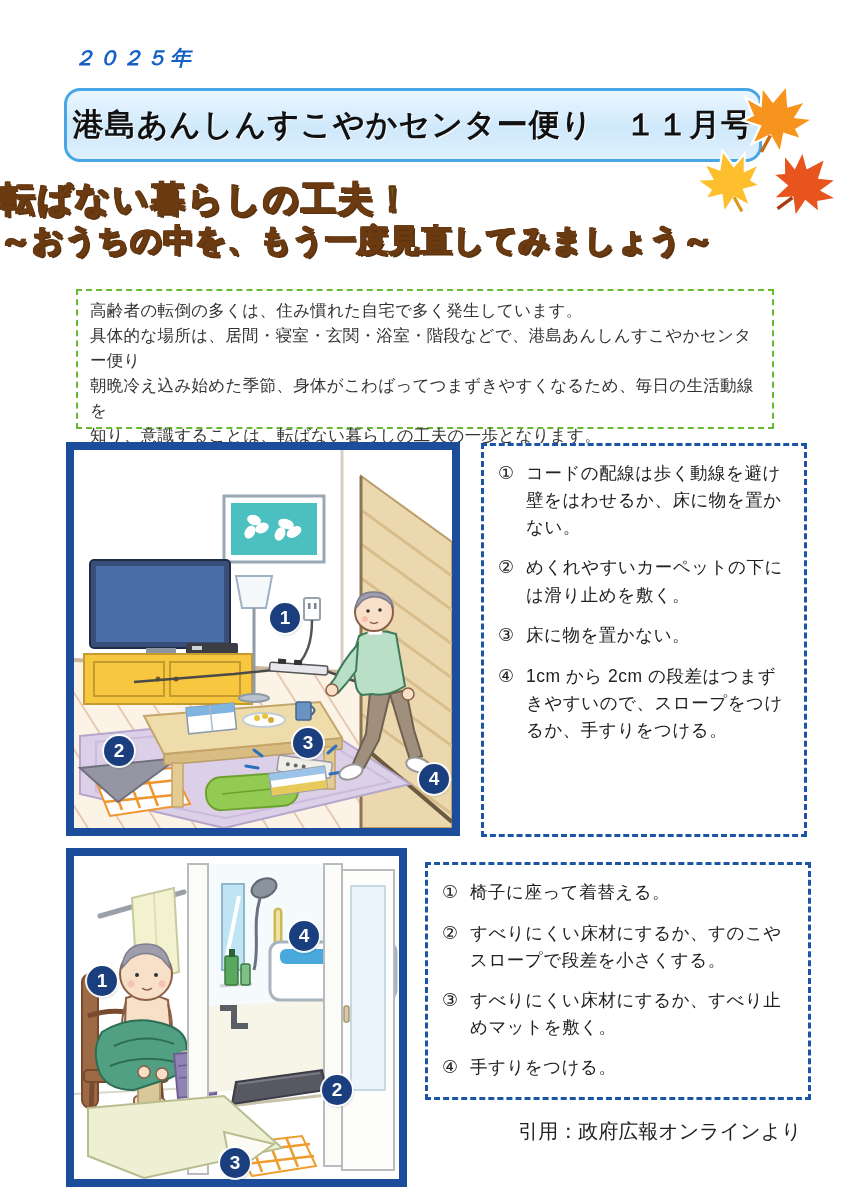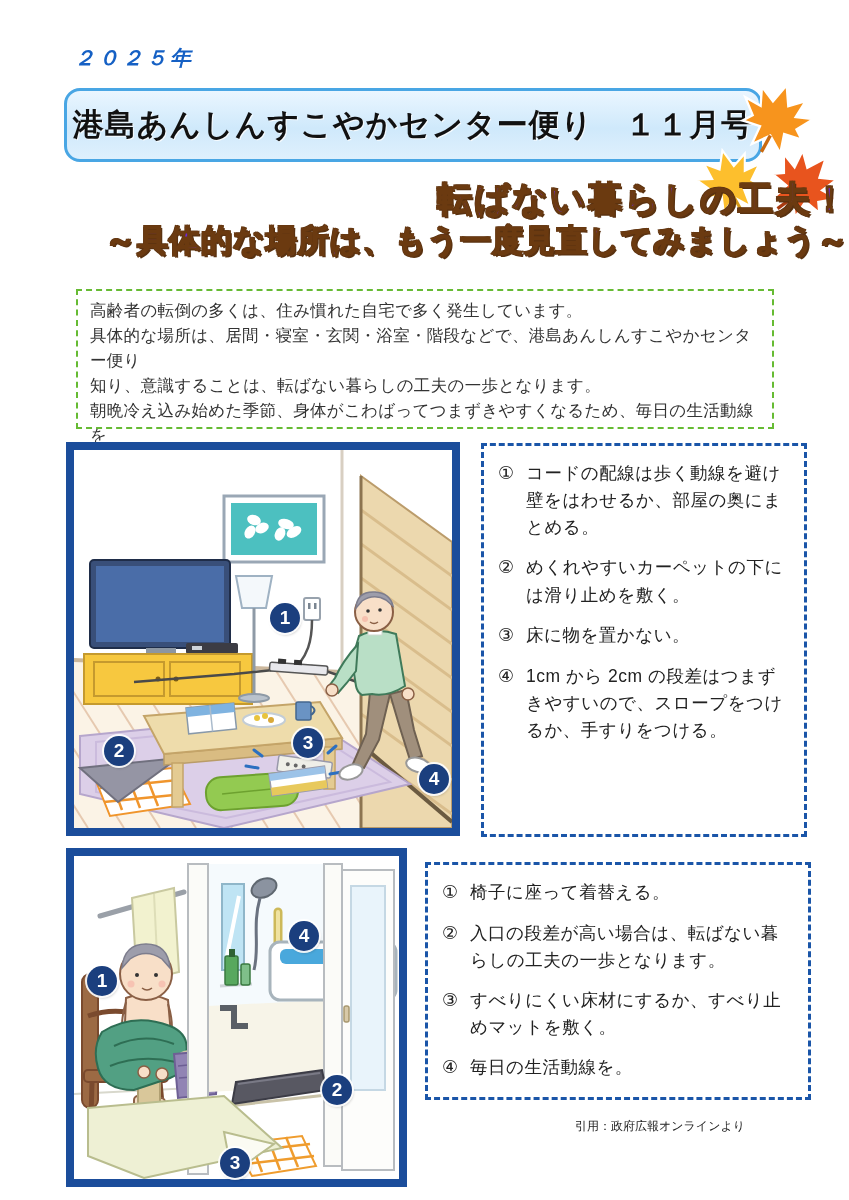--- a/index.html
+++ b/index.html
@@ -12,22 +12,22 @@
 
   .header-box { position:absolute; left:64px; top:88px; width:698px; height:74px;
           background:linear-gradient(180deg,#eaf6ff 0%,#cfe9fb 55%,#dff0fd 100%);
           border:3px solid #49a6e4; border-radius:16px;
           display:flex; align-items:center; justify-content:center; }
   .header-box .title { font-size:31px; font-weight:bold; color:#111;
           letter-spacing:1px; text-shadow:1px 1px 0 rgba(255,255,255,.8); }
 
   .leaves { position:absolute; left:688px; top:76px; width:161px; height:150px; }
 
-  .headline { position:absolute; left:0; width:849px; text-align:right; font-weight:bold;
-          color:#6d28d9; -webkit-text-stroke:1.4px #6b3a10;
+  .headline { position:absolute; left:0; width:849px; text-align:left; font-weight:bold;
+          color:#4d7c0f; -webkit-text-stroke:1.4px #6b3a10;
           text-shadow:2px 2px 0 #5a3210, -1px -1px 0 #5a3210, 1px -1px 0 #5a3210, -1px 1px 0 #5a3210; }
   .headline.l1 { top:176px; font-size:35px; letter-spacing:2px; }
   .headline.l2 { top:220px; font-size:31px; letter-spacing:1px; }
 
   .intro-box { position:absolute; left:76px; top:289px; width:698px; height:140px;
           border:2px dashed #66bb33; padding:7px 12px; }
   .intro-box .line { font-size:16.5px; color:#333; line-height:25px; letter-spacing:.3px; }
 
   .illus { position:absolute; background:#fff; border:8px solid #1b4d9b; }
   #illus-living { left:66px; top:442px; width:394px; height:394px; }
@@ -41,21 +41,21 @@
           box-shadow:0 0 0 2px rgba(255,255,255,.9), 1px 2px 3px rgba(0,0,0,.25); }
 
   .tips-box { position:absolute; border:3px dashed #1a55a8; background:#fff; padding:14px 12px 10px 14px; }
   #tips-living { left:481px; top:443px; width:326px; height:394px; }
   #tips-bath   { left:425px; top:862px; width:386px; height:238px; }
   .tip { display:flex; margin-bottom:13px; }
   .tip .num { flex:0 0 28px; font-size:18px; color:#222; line-height:1.55; }
   .tip .txt { flex:1; font-size:17.5px; color:#222; line-height:1.55; letter-spacing:.5px; }
 
   .citation { position:absolute; left:500px; top:1118px; width:320px; text-align:center;
-          font-family:"Liberation Serif","DejaVu Serif",serif; font-size:12px; color:#222; }
+          font-family:"Liberation Serif","DejaVu Serif",serif; font-size:20px; color:#222; }
 </style>
 </head>
 <body>
 
 <div id="page">
 
   <div class="year">２０２５年</div>
 
   <div class="header-box">
     <span class="title">港島あんしんすこやかセンター便り　１１月号</span>
@@ -73,27 +73,27 @@
       <use href="#leaf" fill="#fdbf2d" stroke="#ffffff" stroke-width="2"></use>
       <line x1="0" y1="16" x2="4" y2="31" stroke="#d79a18" stroke-width="3"></line>
     </g>
     <g transform="translate(116,108) rotate(40) scale(1.12)">
       <use href="#leaf" fill="#e8541e" stroke="#ffffff" stroke-width="2"></use>
       <line x1="0" y1="16" x2="-4" y2="32" stroke="#a83a0f" stroke-width="3"></line>
     </g>
   </svg>
 
   <div class="headline l1">転ばない暮らしの工夫！</div>
-  <div class="headline l2">～具体的な場所は、もう一度見直してみましょう～</div>
+  <div class="headline l2">～おうちの中を、もう一度見直してみましょう～</div>
 
   <div class="intro-box">
     <div class="line">高齢者の転倒の多くは、住み慣れた自宅で多く発生しています。</div>
     <div class="line">具体的な場所は、居間・寝室・玄関・浴室・階段などで、港島あんしんすこやかセンター便り</div>
+    <div class="line">朝晩冷え込み始めた季節、身体がこわばってつまずきやすくなるため、毎日の生活動線を</div>
     <div class="line">知り、意識することは、転ばない暮らしの工夫の一歩となります。</div>
-    <div class="line">朝晩冷え込み始めた季節、身体がこわばってつまずきやすくなるため、毎日の生活動線を</div>
     <div class="line">もう一度見直して、安心して冬を迎えましょう。</div>
   </div>
 
   <div class="illus" id="illus-living">
     <svg viewBox="0 0 378 378">
       <rect width="378" height="378" fill="#ffffff"></rect>
 
       <clipPath id="floorClip">
           <polygon points="0,212 268,224 287,230 378,298 378,378 0,378"></polygon>
         </clipPath>
@@ -266,21 +266,21 @@
     <div class="marker" style="left:211px; top:168px;">1</div>
     <div class="marker" style="left:45px; top:301px;">2</div>
     <div class="marker" style="left:234px; top:293px;">3</div>
     <div class="marker" style="left:360px; top:329px;">4</div>
   </div>
 
   <div class="tips-box" id="tips-living">
     <div class="tip">
       <span class="num">①</span>
       <div class="txt">
-          <div>コードの配線は歩く動線を避け壁をはわせるか、部屋の奥にまとめる。</div>
+          <div>コードの配線は歩く動線を避け壁をはわせるか、床に物を置かない。</div>
         </div>
     </div>
     <div class="tip">
       <span class="num">②</span>
       <div class="txt">
         <div>めくれやすいカーペットの下には滑り止めを敷く。</div>
       </div>
     </div>
     <div class="tip">
       <span class="num">③</span>
@@ -409,32 +409,32 @@
   <div class="tips-box" id="tips-bath">
     <div class="tip">
       <span class="num">①</span>
       <div class="txt">
           <div>椅子に座って着替える。</div>
         </div>
     </div>
     <div class="tip">
       <span class="num">②</span>
       <div class="txt">
-          <div>入口の段差が高い場合は、転ばない暮らしの工夫の一歩となります。</div>
+          <div>すべりにくい床材にするか、すのこやスロープで段差を小さくする。</div>
         </div>
     </div>
     <div class="tip">
       <span class="num">③</span>
       <div class="txt">
           <div>すべりにくい床材にするか、すべり止めマットを敷く。</div>
         </div>
     </div>
     <div class="tip">
       <span class="num">④</span>
       <div class="txt">
-          <div>毎日の生活動線を。</div>
+          <div>手すりをつける。</div>
         </div>
     </div>
   </div>
 
   <div class="citation">引用：政府広報オンラインより</div>
 
 </div>
 
 </body></html>

